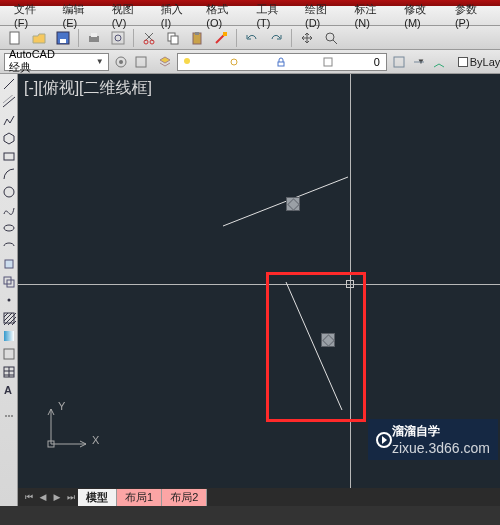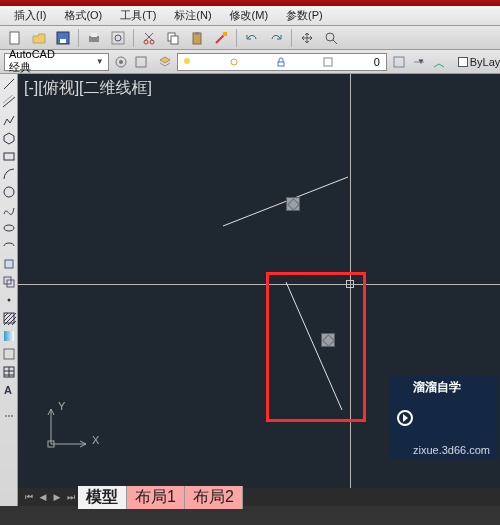--- a/index.html
+++ b/index.html
@@ -38,40 +38,44 @@
 .grip::before { content:""; width:7px; height:7px; border:1px solid #6b7077; transform: rotate(45deg); }
 
 .highlight { position: absolute; border: 3px solid #ff2a2a; pointer-events: none; }
 
 
 .ucs { position: absolute; left: 28px; bottom: 32px; color: #a8a8a8; font-size: 11px; }
 
 
 .tabbar { position: absolute; left: 18px; right: 0; bottom: 0; height: 18px; background: #2b2b2b; display: flex; align-items: center; gap: 0; padding-left: 4px; }
 .tabbar .navbtn { width: 14px; height: 14px; display:flex; align-items:center; justify-content:center; color:#aaa; cursor:pointer; font-size:9px; }
-.tabbar .tab { padding: 1px 8px; background: #d6d6d6; color:#222; font-size: 16px; border-right: 1px solid #999; cursor:pointer; }
+.tabbar .tab { padding: 1px 8px; background: #d6d6d6; color:#222; font-size: 11px; border-right: 1px solid #999; cursor:pointer; }
 .tabbar .tab.active { background: #f2f2f2; font-weight: bold; }
 .tabbar .bglayout { background:#fca5a5; }
 
 
 .watermark { position: absolute; right: 2px; bottom: 28px; background: rgba(20,40,70,.85); color: #fff; padding: 4px 8px; display: flex; align-items: center; gap: 0; font-size: 12px; }
 .watermark .playicon { width:16px; height:16px; border:2px solid #fff; border-radius:50%; display:flex; align-items:center; justify-content:center; }
 .watermark .playicon::after { content:""; border-left:5px solid #fff; border-top:4px solid transparent; border-bottom:4px solid transparent; margin-left:2px; }
-.watermark .sub { font-size:11px; opacity:.8; display:block;margin-top:48px; }
+.watermark .sub { font-size:14px; opacity:.8; display:block; }
 .icon svg { display:block; }
 </style>
 </head>
 <body>
 
 <div class="titlebar"></div>
 
 <div class="menubar">
+  <span class="menu-item">文件(F)</span>
+  <span class="menu-item">编辑(E)</span>
+  <span class="menu-item">视图(V)</span>
   <span class="menu-item">插入(I)</span>
   <span class="menu-item">格式(O)</span>
   <span class="menu-item">工具(T)</span>
+  <span class="menu-item">绘图(D)</span>
   <span class="menu-item">标注(N)</span>
   <span class="menu-item">修改(M)</span>
   <span class="menu-item">参数(P)</span>
 </div>
 
 <div class="toolbar">
   <span class="tbtn icon">
       <svg width="14" height="14">
         <rect x="2" y="1" width="9" height="12" fill="#fff" stroke="#666"></rect>
       </svg>

